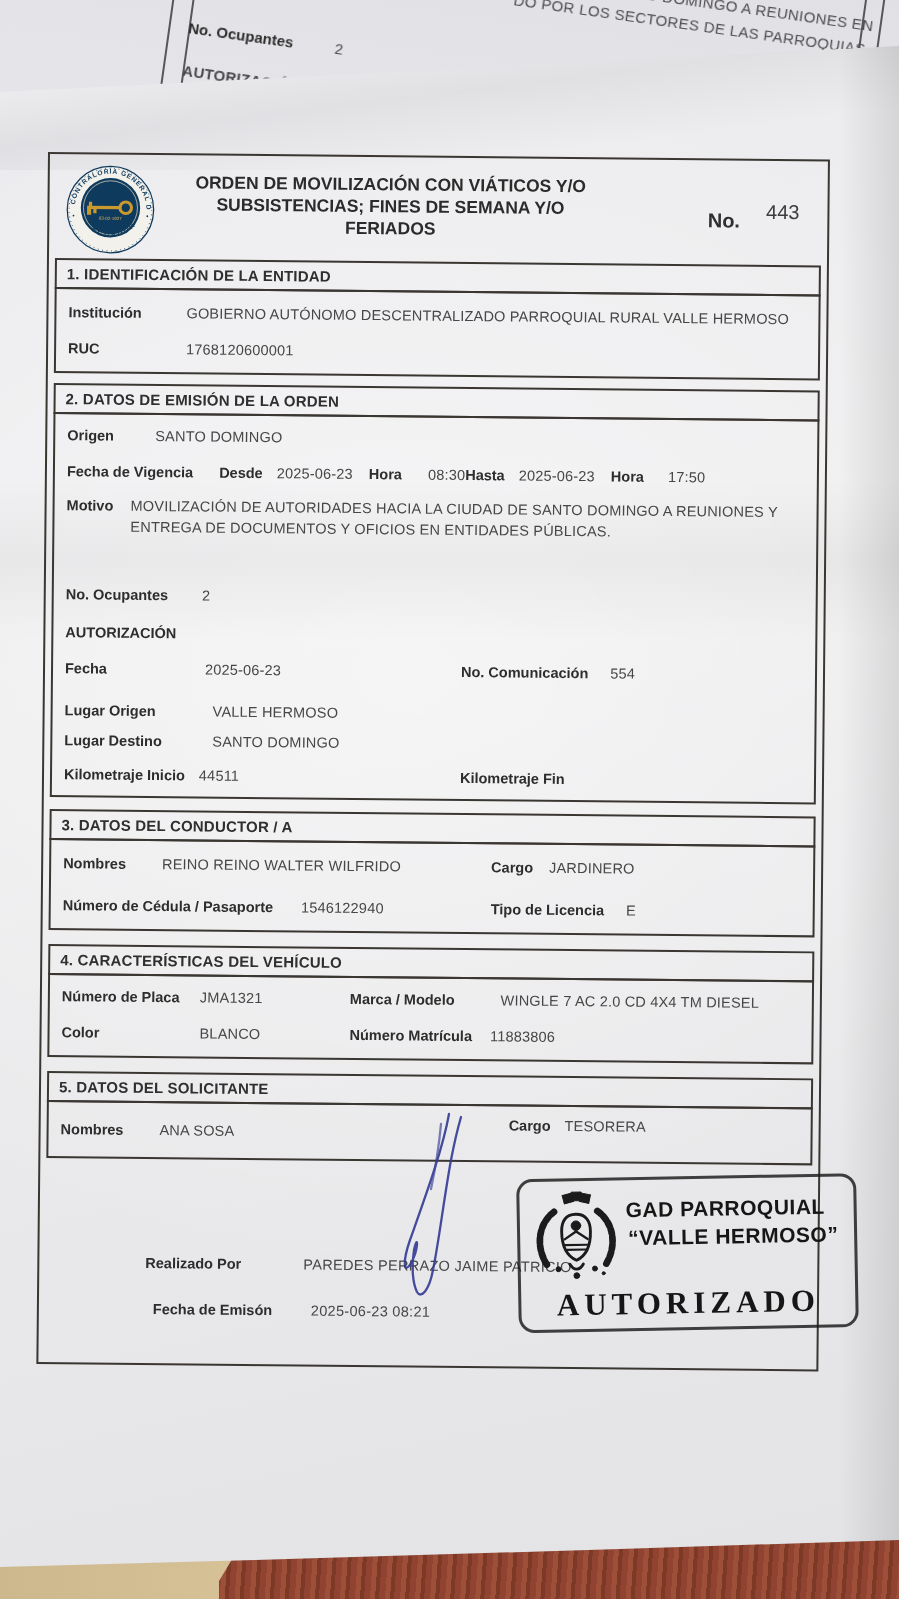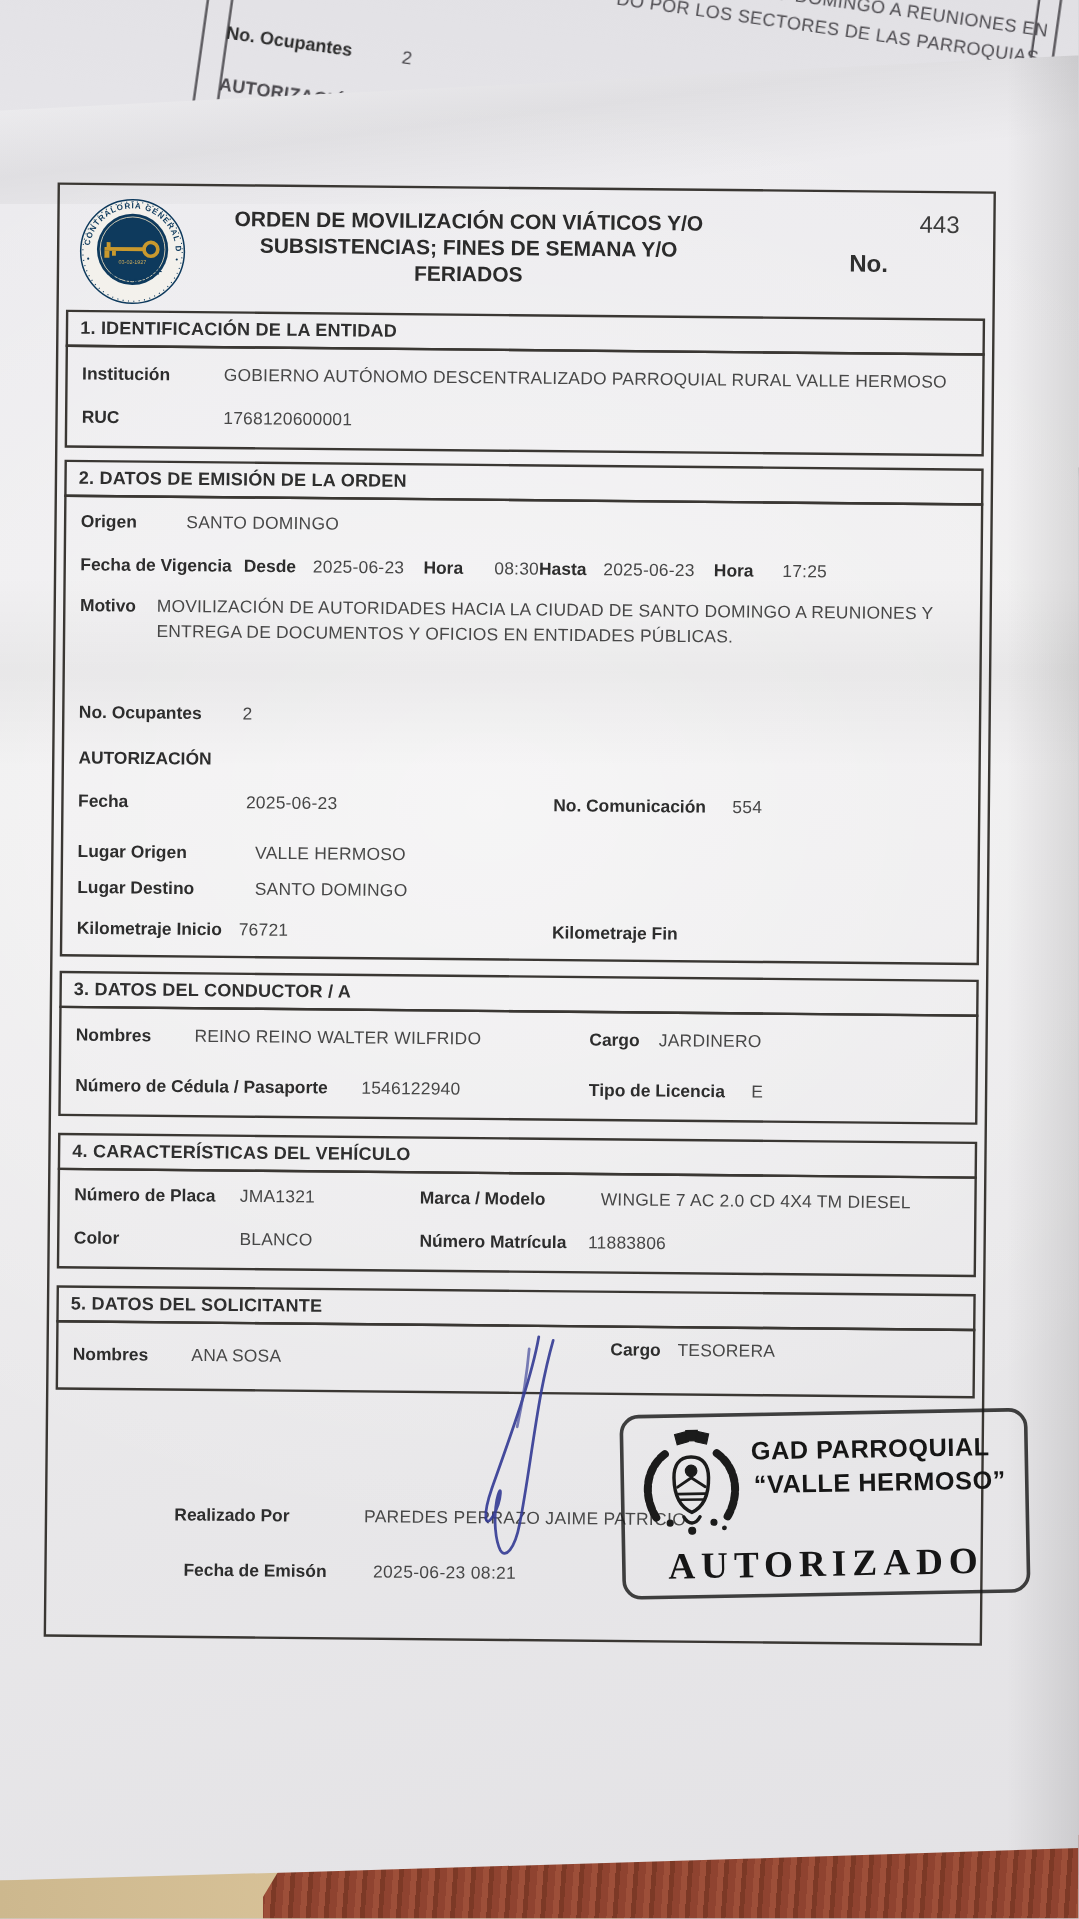--- a/index.html
+++ b/index.html
@@ -63,21 +63,21 @@
   .lab{font-weight:bold;color:#2d2d2d;}
   .val{color:#474747;letter-spacing:.2px;}
   .c2{position:absolute;left:440px;display:flex;align-items:baseline;}
 
   
   .form-head{position:relative;height:92px;}
   .logo{position:absolute;left:10px;top:4px;width:90px;height:90px;}
   .title-wrap{position:absolute;left:120px;top:10px;width:430px;text-align:center;
     font-weight:bold;font-size:17.5px;line-height:22px;color:#2b2b2b;}
   .no-wrap{position:absolute;right:22px;top:10px;display:flex;gap:26px;font-size:20px;}
-  .no-lab{font-weight:bold;margin-top:33px;} .no-val{font-weight:normal;color:#3c3c3c;}
+  .no-lab{font-weight:bold;margin-top:33px;} .no-val{font-weight:normal;color:#3c3c3c;margin-top:24px;}
 
   
   .footer-zone{position:relative;height:198px;}
   .f-row{position:absolute;display:flex;font-size:14.5px;}
   .f-realizado{left:100px;top:96px;}
   .f-emision{left:108px;top:142px;}
   .f-row .lab{width:158px;}
   .f-row .val{letter-spacing:.3px;}
 
   
@@ -184,28 +184,28 @@
         <div class="gap10"></div>
 
         <div class="sec-h">2. DATOS DE EMISIÓN DE LA ORDEN</div>
         <div class="sec-b">
           <div class="r" style="margin-top:10px">
             <span class="lab" style="width:88px">Origen</span>
             <span class="val">SANTO DOMINGO</span>
           </div>
           <div class="r" style="margin-top:14px">
             <span class="lab">Fecha de Vigencia</span>
-            <span class="lab" style="margin-left:10px">Desde</span>
+            <span class="lab" style="margin-left:26px">Desde</span>
             <span class="val" style="margin-left:14px">2025-06-23</span>
             <span class="lab" style="margin-left:16px">Hora</span>
             <span class="val" style="margin-left:26px">08:30</span>
             <span class="lab" style="">Hasta</span>
             <span class="val" style="margin-left:14px">2025-06-23</span>
             <span class="lab" style="margin-left:16px">Hora</span>
-            <span class="val" style="margin-left:24px">17:25</span>
+            <span class="val" style="margin-left:24px">17:50</span>
           </div>
           <div class="r" style="margin-top:12px">
             <span class="lab" style="width:64px;flex:none">Motivo</span>
             <span class="val" style="width:648px;line-height:21px">MOVILIZACIÓN DE AUTORIDADES HACIA LA CIUDAD DE SANTO DOMINGO A REUNIONES Y ENTREGA DE DOCUMENTOS Y OFICIOS EN ENTIDADES PÚBLICAS.</span>
           </div>
           <div class="r" style="margin-top:46px">
             <span class="lab">No. Ocupantes</span>
             <span class="val" style="margin-left:34px">2</span>
           </div>
           <div class="r" style="margin-top:16px">
@@ -222,21 +222,21 @@
           <div class="r" style="margin-top:20px">
             <span class="lab" style="width:148px">Lugar Origen</span>
             <span class="val">VALLE HERMOSO</span>
           </div>
           <div class="r" style="margin-top:8px">
             <span class="lab" style="width:148px">Lugar Destino</span>
             <span class="val">SANTO DOMINGO</span>
           </div>
           <div class="r" style="margin-top:12px;padding-bottom:10px">
             <span class="lab">Kilometraje Inicio</span>
-            <span class="val" style="margin-left:14px">76721</span>
+            <span class="val" style="margin-left:14px">44511</span>
             <span class="c2" style="left:408px">
               <span class="lab">Kilometraje Fin</span>
               <span class="val" style="margin-left:20px"></span>
             </span>
           </div>
         </div>
 
         <div class="gap12"></div>
 
         <div class="sec-h">3. DATOS DEL CONDUCTOR / A</div>

